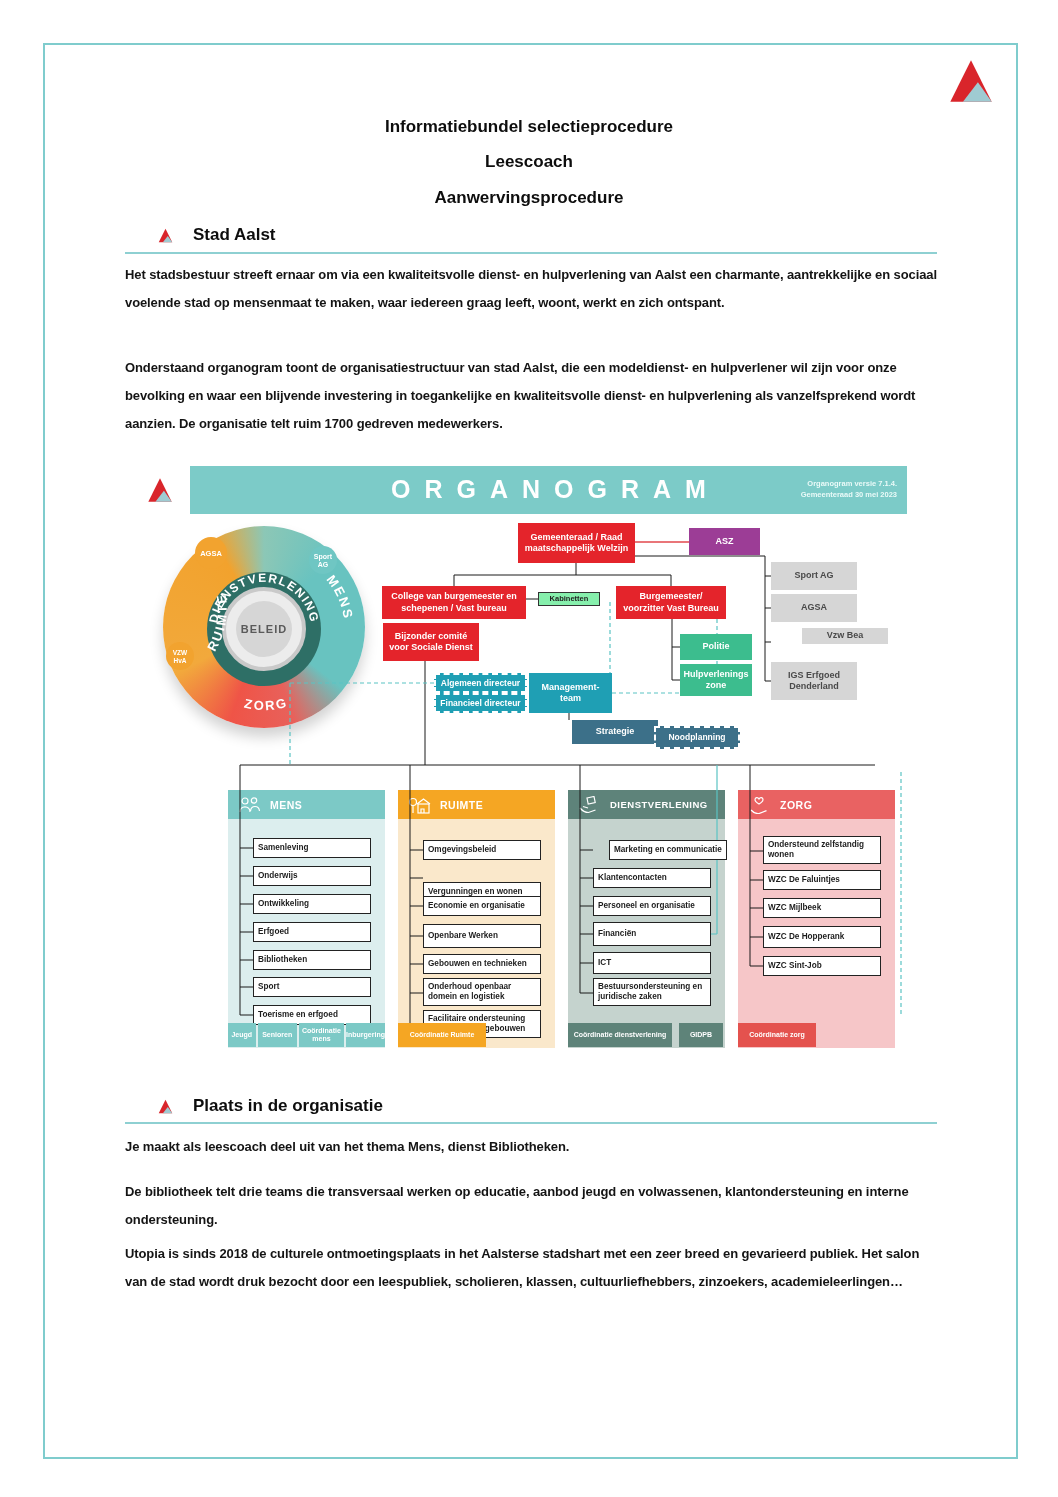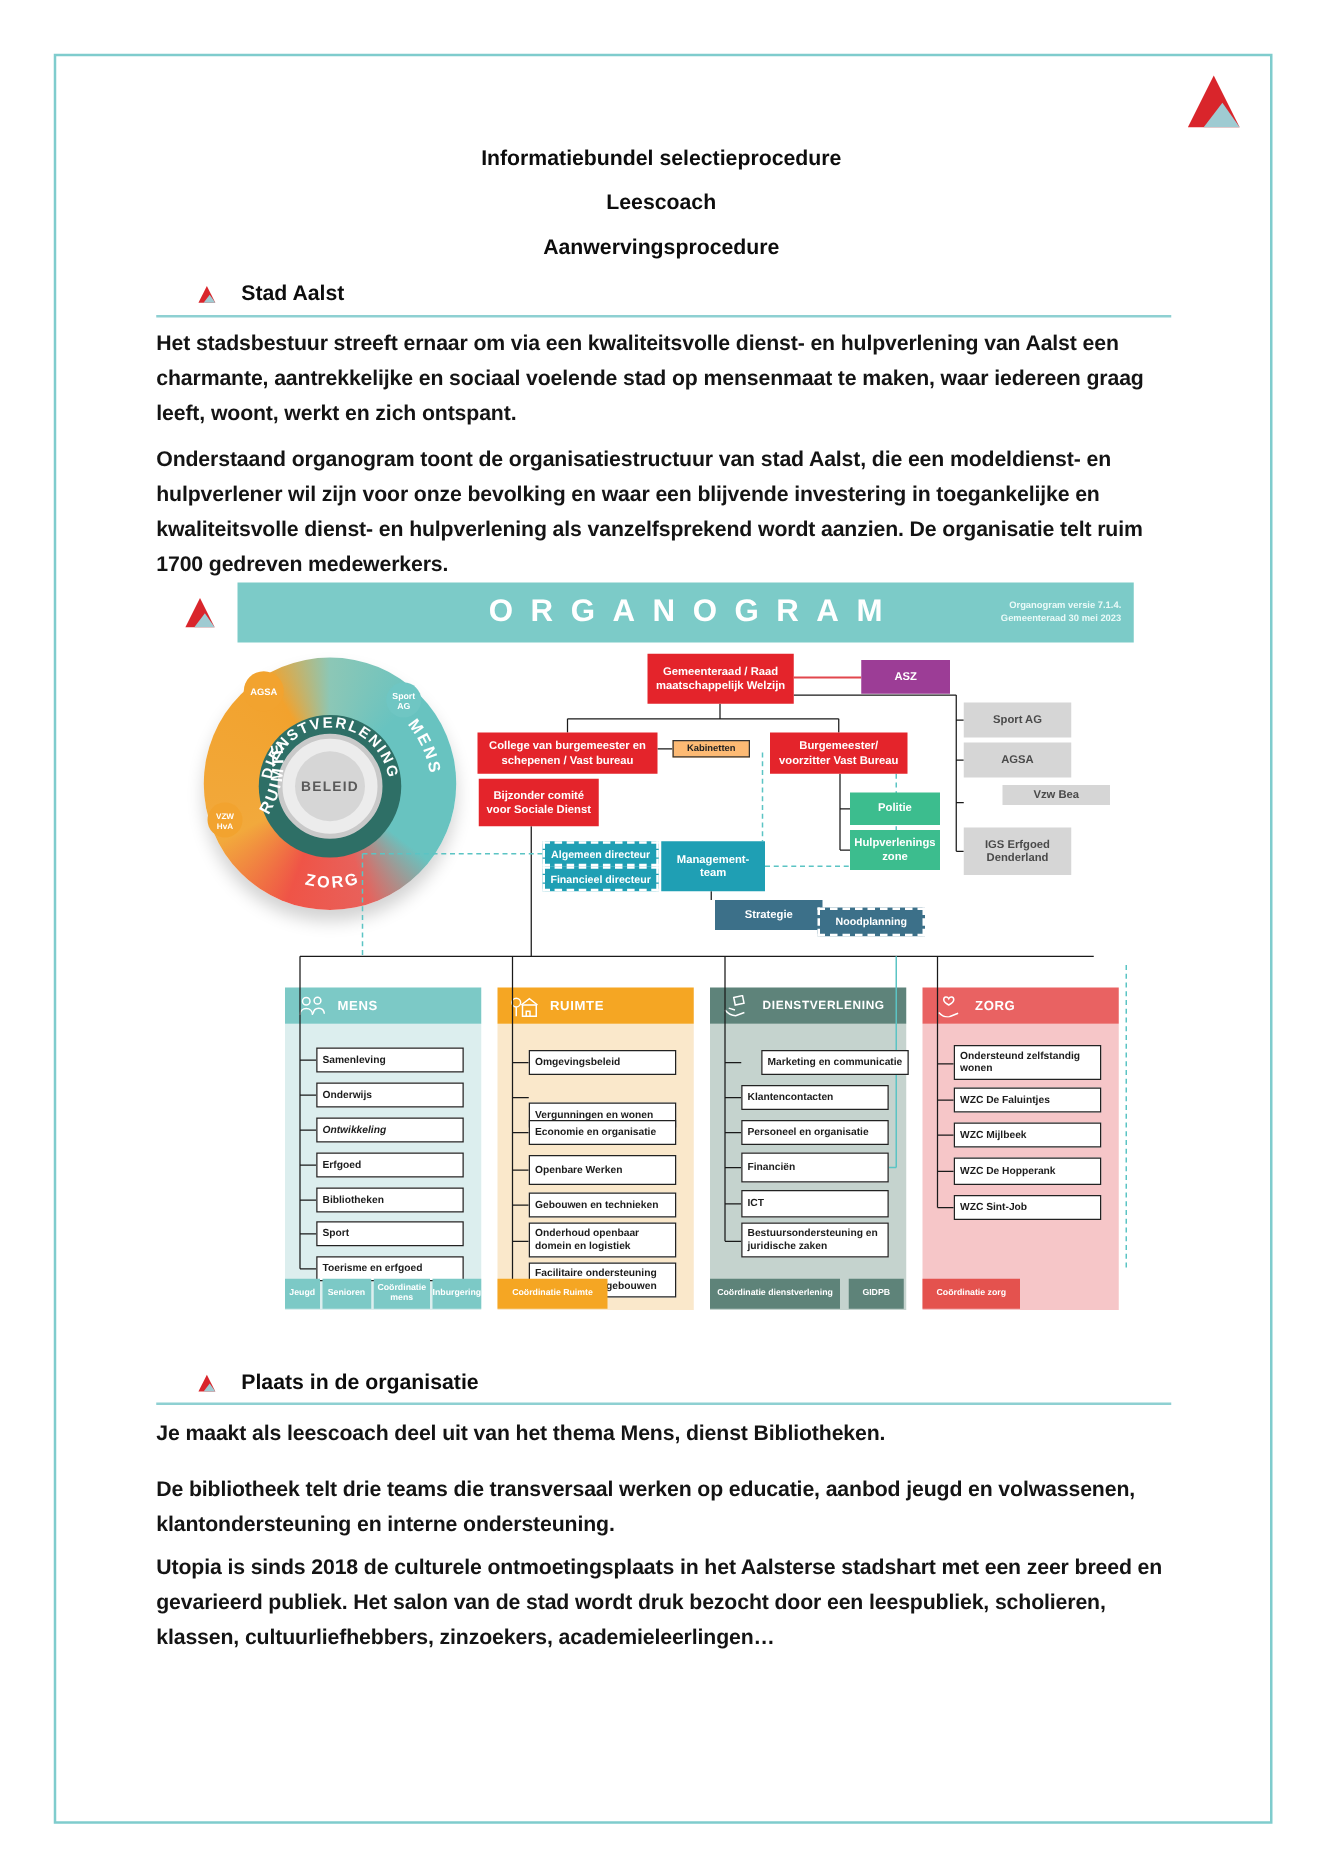--- a/index.html
+++ b/index.html
@@ -3,41 +3,41 @@
 <meta charset="utf-8">
 <style>
   html,body{margin:0;padding:0;background:#fff;}
   .page{position:relative;width:1058px;height:1497px;background:#fff;overflow:hidden;
         font-family:"Liberation Sans","DejaVu Sans",sans-serif;color:#121212;}
   .frame{position:absolute;left:43px;top:43px;width:971px;height:1412px;border:2px solid #7fcccd;pointer-events:none;}
   .abs{position:absolute;}
   .doc-title{position:absolute;left:0;width:1058px;text-align:center;font-size:17px;font-weight:bold;color:#0d0d0d;}
   .sec-head{position:absolute;display:flex;align-items:center;gap:20px;font-size:17px;font-weight:bold;color:#0d0d0d;}
   .rule{position:absolute;height:2px;background:#8ed0d2;}
-  .para{position:absolute;left:125px;width:815px;font-size:17px;line-height:28px;font-weight:600;color:#141414;letter-spacing:-0.1px;}
+  .para{position:absolute;left:125px;width:815px;font-size:13px;line-height:28px;font-weight:600;color:#141414;letter-spacing:-0.1px;}
   
   .org{position:absolute;left:135px;top:462px;width:772px;height:616px;}
   .org-logo{position:absolute;left:0;top:4px;width:50px;height:48px;background:#fff;display:flex;align-items:center;justify-content:center;}
   .org-bar{position:absolute;left:55px;top:4px;width:717px;height:48px;background:#7ccbc8;}
   .org-title{position:absolute;left:0;top:9px;width:100%;text-align:center;color:#fff;font-size:25px;font-weight:bold;letter-spacing:14px;text-indent:14px;}
   .org-version{position:absolute;right:10px;top:12px;text-align:right;color:#eafaf8;font-size:7.5px;line-height:11px;font-weight:600;}
   .wheel{position:absolute;left:28px;top:64px;width:202px;height:202px;}
   .wheel-outer{position:absolute;left:0;top:0;width:202px;height:202px;border-radius:50%;
      background:conic-gradient(from 0deg,#8cc7b6 0deg,#68c3c0 45deg,#68c3c0 128deg,#e8615b 162deg,#ef5447 200deg,#f2a93c 242deg,#f2a22d 330deg,#8cc7b6 360deg);
      box-shadow:0 9px 14px rgba(0,0,0,.18);}
   .bx{position:absolute;display:flex;align-items:center;justify-content:center;text-align:center;
       font-weight:bold;color:#fff;font-size:9px;line-height:1.25;padding:2px;box-sizing:border-box;z-index:3;}
   .red{background:#e4242b;}
   .purple{background:#9c3d96;}
   .green{background:#3cbd8e;}
   .grayb{background:#d6d6d6;color:#4a4a4a;}
   .tealb{background:#1f9fb4;}
   .dashw{border:2px dashed #fff;}
   .slate{background:#3c7089;}
-  .whitebox{background:#fdba74;border:1px solid #333;color:#222;font-size:7.5px;}
+  .whitebox{background:#86efac;border:1px solid #333;color:#222;font-size:7.5px;}
   .col{position:absolute;top:328px;width:157px;height:262px;}
   .col-head{position:absolute;left:0;top:0;width:157px;height:29px;display:flex;align-items:center;gap:8px;
             padding-left:10px;box-sizing:border-box;color:#fff;font-size:10.5px;font-weight:bold;letter-spacing:.5px;}
   .col-body{position:absolute;left:0;top:29px;width:157px;height:229px;}
   .item{position:absolute;left:25px;width:118px;background:#fff;border:1px solid #222;font-size:8.2px;
         font-weight:bold;color:#1c1c1c;line-height:1.25;display:flex;align-items:center;padding:2px 4px;box-sizing:border-box;z-index:2;}
   .badges{position:absolute;left:0;top:233px;width:157px;display:flex;gap:2px;z-index:2;}
   .badge{color:#fff;font-weight:bold;font-size:7px;line-height:1.15;height:24px;display:flex;align-items:center;
          justify-content:center;text-align:center;padding:1px 2px;box-sizing:border-box;}
   .lines{position:absolute;left:0;top:0;width:772px;height:616px;z-index:1;pointer-events:none;}
@@ -170,21 +170,21 @@
         <svg width="24" height="18" viewBox="0 0 24 18" fill="none" stroke="#fff" stroke-width="1.2">
           <circle cx="7" cy="5" r="3"></circle>
             <path d="M2 16c0-3.2 2.2-5.2 5-5.2s5 2 5 5.2"></path>
           <circle cx="16" cy="4.5" r="2.7"></circle>
             <path d="M12.5 15c.3-3 2.1-4.5 4.5-4.5 2.5 0 4.2 1.5 4.5 4.5"></path>
         </svg>
         <span>MENS</span>
       </div>
       <div class="item" style="top:48px;height:20px;">Samenleving</div>
       <div class="item" style="top:76px;height:20px;">Onderwijs</div>
-      <div class="item" style="top:104px;height:20px;font-style:italic;">Ontwikkeling</div>
+      <div class="item" style="top:104px;height:20px;">Ontwikkeling</div>
       <div class="item" style="top:132px;height:20px;">Erfgoed</div>
       <div class="item" style="top:160px;height:20px;">Bibliotheken</div>
       <div class="item" style="top:187px;height:20px;">Sport</div>
       <div class="item" style="top:215px;height:20px;">Toerisme en erfgoed</div>
       <div class="badges">
         <div class="badge" style="background:#7cc9c6;width:28px;">Jeugd</div>
         <div class="badge" style="background:#7cc9c6;width:40px;">Senioren</div>
         <div class="badge" style="background:#7cc9c6;width:46px;">Coördinatie mens</div>
         <div class="badge" style="background:#7cc9c6;width:39px;">Inburgering</div>
       </div>

